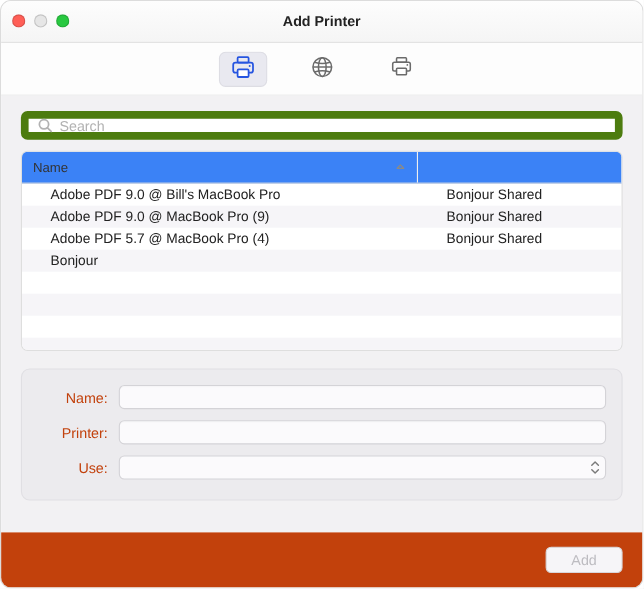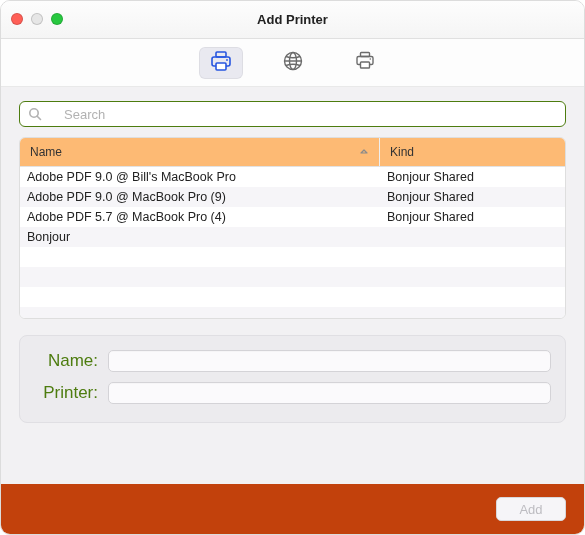--- a/index.html
+++ b/index.html
@@ -10,40 +10,40 @@
   .tl { width: 12px; height: 12px; border-radius: 50%; border: 0.5px solid rgba(0,0,0,.15); }
   .tl.close { background: #ff5f57; }
   .tl.min { background: #e6e6e6; }
   .tl.max { background: #28c840; }
   .title { font-weight: 600; font-size: 13px; }
   .toolbar { height: 48px; display: flex; align-items: center; justify-content: center; gap: 28px; border-bottom: 1px solid #e9e9e9; background: #fdfdfd; }
   .tool-btn { width: 44px; height: 32px; border-radius: 6px; display: flex; align-items: center; justify-content: center; cursor: default; }
   .tool-btn.selected { background: #e9e9f0; box-shadow: inset 0 0 0 1px rgba(0,0,0,.05); }
   .tool-btn svg { width: 24px; height: 22px; }
   .body { flex: 1; padding: 14px 18px 14px 18px; display: flex; flex-direction: column; background: #f2f1f3; }
-  .search-wrap { border: 1px solid #4d7c0f; border-radius: 6px; background: #fff; height: 26px; display: flex; align-items: center; padding: 0 8px; gap: 22px; }
+  .search-wrap { border: 7px solid #4d7c0f; border-radius: 6px; background: #fff; height: 26px; display: flex; align-items: center; padding: 0 8px; gap: 6px; }
   .search-wrap input { border: none; outline: none; flex: 1; font-size: 13px; background: transparent; color: #222; }
   .search-wrap input::placeholder { color: #b2b2b2; }
   .search-icon { color: #b2b2b2; display: flex; }
   .table { margin-top: 10px; border: 1px solid #dedede; border-radius: 6px; background: #fff; overflow: hidden; display: flex; flex-direction: column; height: 182px; }
-  .thead { display: flex; border-bottom: 1px solid #e2e2e2; background: #fdba74; font-size: 12px; }
+  .thead { display: flex; border-bottom: 1px solid #e2e2e2; background: #3b82f6; font-size: 12px; }
   .th { padding: 7px 10px; font-weight: 400; color: #333; display: flex; align-items: center; }
   .th.name { flex: 0 0 360px; justify-content: space-between; border-right: 1px solid #eee; }
   .th.kind { flex: 1; }
   .sort-caret { color: #8a8a8a; display:flex; }
   .tbody { flex: 1; overflow: hidden; }
   .tr { display: flex; height: 20px; align-items: center; font-size: 12.5px; }
   .tr:nth-child(even) { background: #f6f5f8; }
-  .td { padding: 0 7px; overflow: hidden; white-space: nowrap; text-overflow: ellipsis; }
+  .td { padding: 0 26px; overflow: hidden; white-space: nowrap; text-overflow: ellipsis; }
   .td.name { flex: 0 0 360px; }
   .td.kind { flex: 1; }
   .form-card { margin-top: 16px; background: #ecebee; border: 1px solid #e0dfe3; border-radius: 8px; padding: 14px 14px 18px 14px; }
   .form-row { display: flex; align-items: center; margin-bottom: 10px; }
   .form-row:last-child { margin-bottom: 0; }
-  .form-label { width: 74px; text-align: right; padding-right: 10px; font-size: 17px; color: #4d7c0f; }
+  .form-label { width: 74px; text-align: right; padding-right: 10px; font-size: 13px; color: #c2410c; }
   .tf { flex: 1; height: 22px; border: 1px solid #d4d3d7; border-radius: 5px; background: #fbfafc; padding: 0 6px; font-size: 13px; box-shadow: inset 0 1px 0 rgba(0,0,0,.02); }
   .select-wrap { flex: 1; position: relative; }
   .select { width: 100%; height: 22px; border: 1px solid #d4d3d7; border-radius: 5px; background: #fbfafc; padding: 0 22px 0 6px; font-size: 13px; appearance: none; -webkit-appearance: none; }
   .select-caret { position: absolute; right: 6px; top: 50%; transform: translateY(-50%); display: flex; flex-direction: column; gap: 0; color: #7a7a7a; pointer-events: none; }
   .footer { height: 50px; display: flex; align-items: center; justify-content: flex-end; padding: 0 18px; background: #c2410c; }
   .add-btn { min-width: 70px; height: 24px; border-radius: 5px; border: 1px solid #d8d7db; background: #f6f5f8; color: #bdbcc1; font-size: 13px; padding: 0 14px; cursor: default; }
 </style>
 </head>
 <body>
 
@@ -107,23 +107,20 @@
     <div class="table">
       <div class="thead">
         <div class="th name">
           <span>Name</span>
           <span class="sort-caret">
             <svg width="10" height="10" viewBox="0 0 10 10">
                 <path d="M5 3 L8 6 L2 6 Z" fill="none" stroke="currentColor" stroke-width="1.2" stroke-linejoin="round"></path>
               </svg>
           </span>
         </div>
-        <div class="th kind">
-          <span>Kind</span>
-        </div>
       </div>
       <div class="tbody" id="tbody">
           <div class="tr">
             <div class="td name">Adobe PDF 9.0 @ Bill's MacBook Pro</div>
             <div class="td kind">Bonjour Shared</div>
           </div>
           <div class="tr">
             <div class="td name">Adobe PDF 9.0 @ MacBook Pro (9)</div>
             <div class="td kind">Bonjour Shared</div>
           </div>
@@ -143,20 +140,32 @@
 
     <div class="form-card">
       <div class="form-row">
         <div class="form-label">Name:</div>
         <input class="tf" type="text" value="" style="">
       </div>
       <div class="form-row">
         <div class="form-label">Printer:</div>
         <input class="tf" type="text" value="" style="">
       </div>
+      <div class="form-row">
+        <div class="form-label">Use:</div>
+        <div class="select-wrap">
+          <select class="select"></select>
+          <span class="select-caret">
+            <svg width="8" height="12" viewBox="0 0 8 12">
+              <path d="M1 4 L4 1 L7 4" fill="none" stroke="currentColor" stroke-width="1.3" stroke-linecap="round" stroke-linejoin="round"></path>
+              <path d="M1 8 L4 11 L7 8" fill="none" stroke="currentColor" stroke-width="1.3" stroke-linecap="round" stroke-linejoin="round"></path>
+            </svg>
+          </span>
+        </div>
+      </div>
     </div>
 
   </div>
 
   <div class="footer">
     <button class="add-btn" disabled="">Add</button>
   </div>
 
 </div>
 

